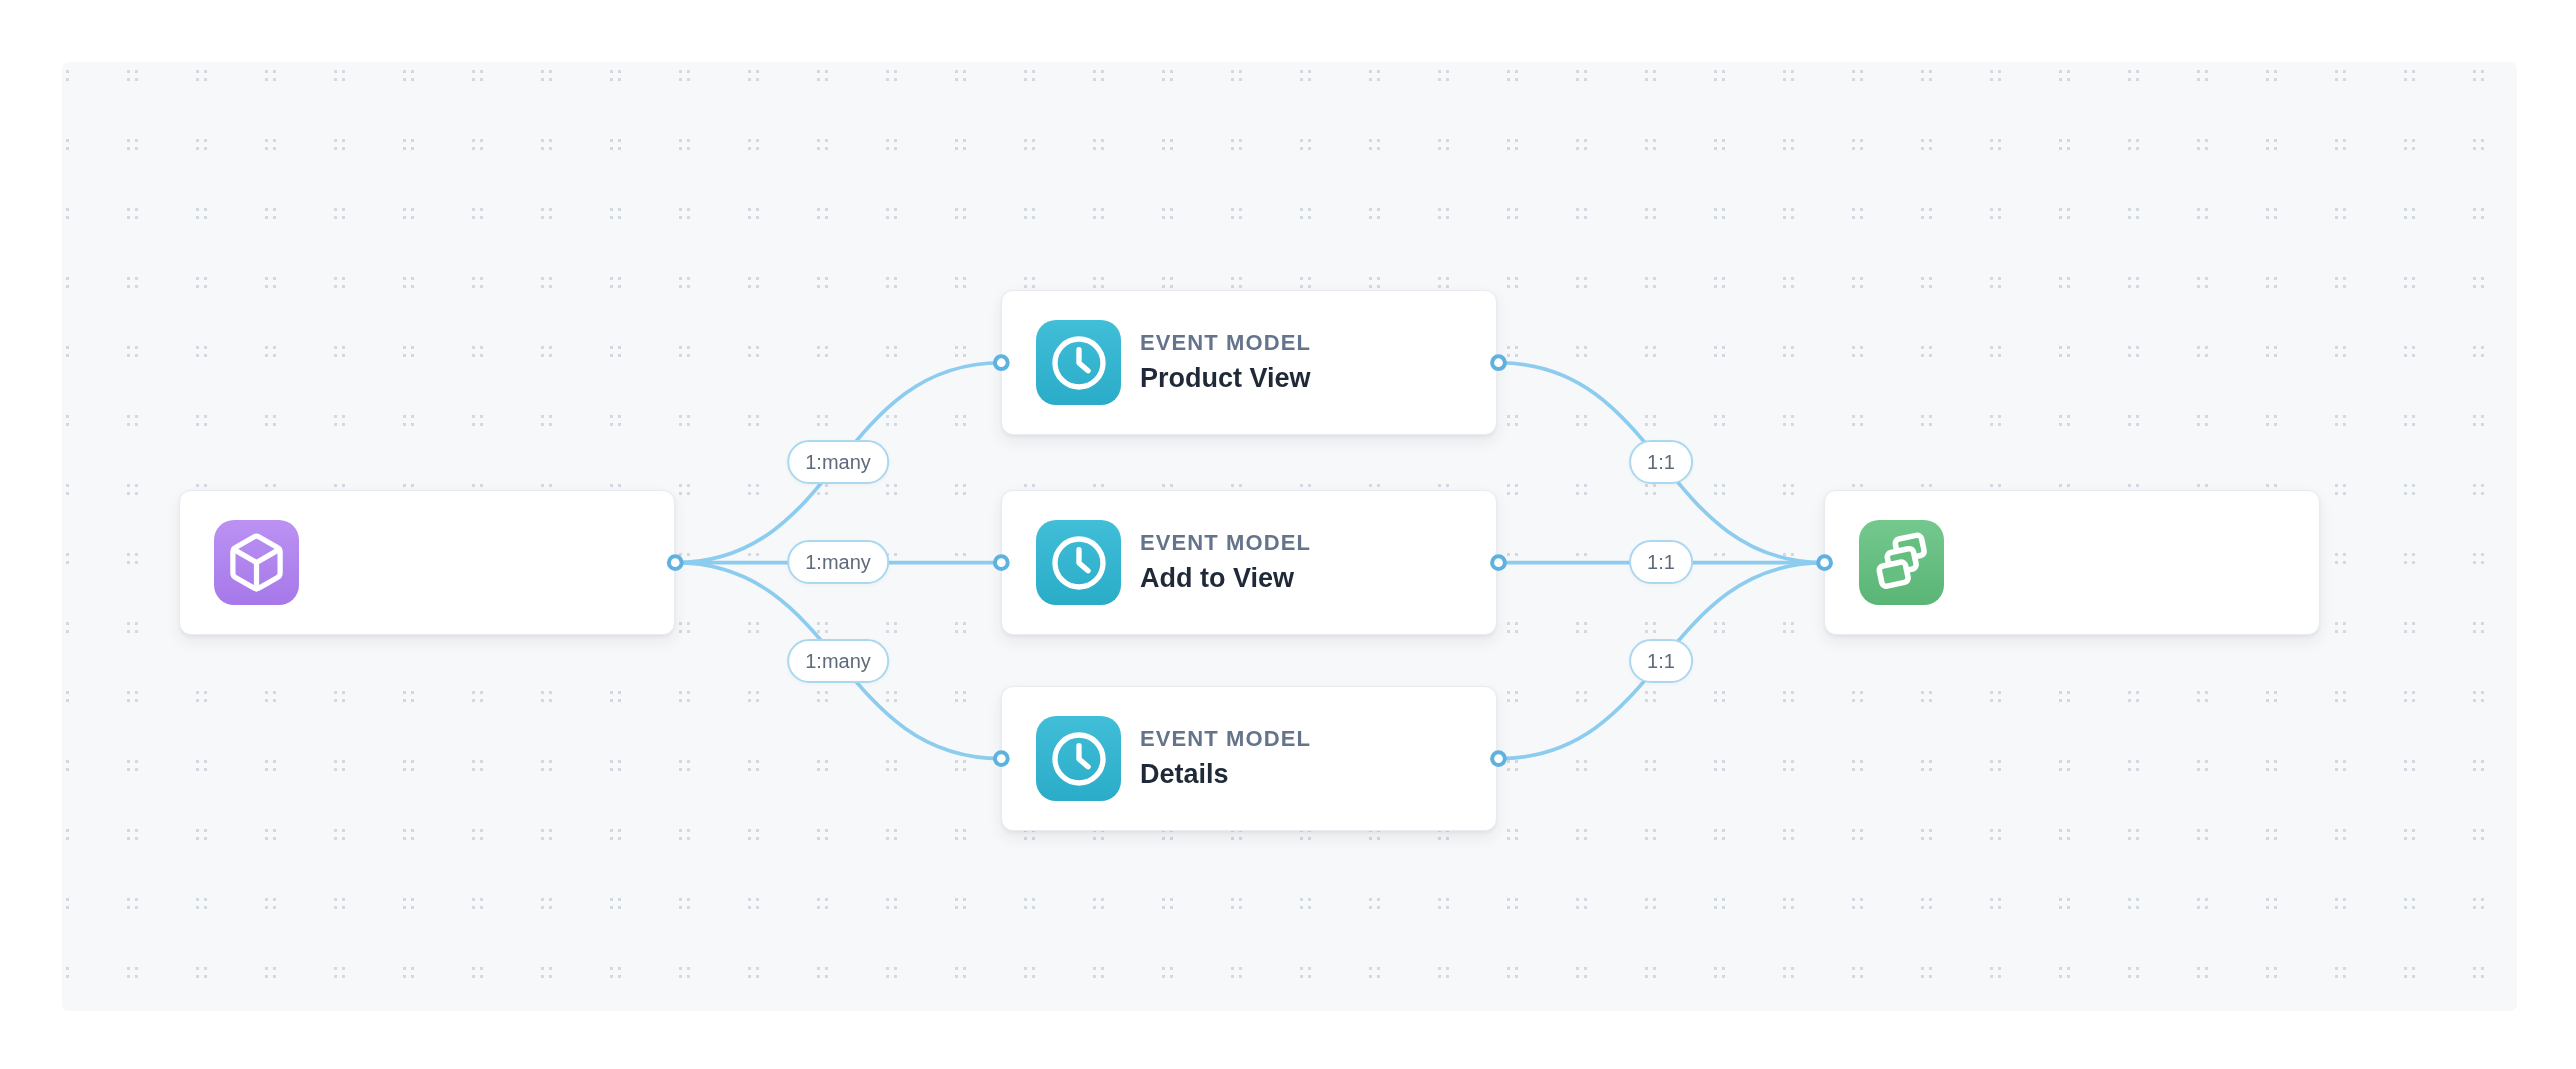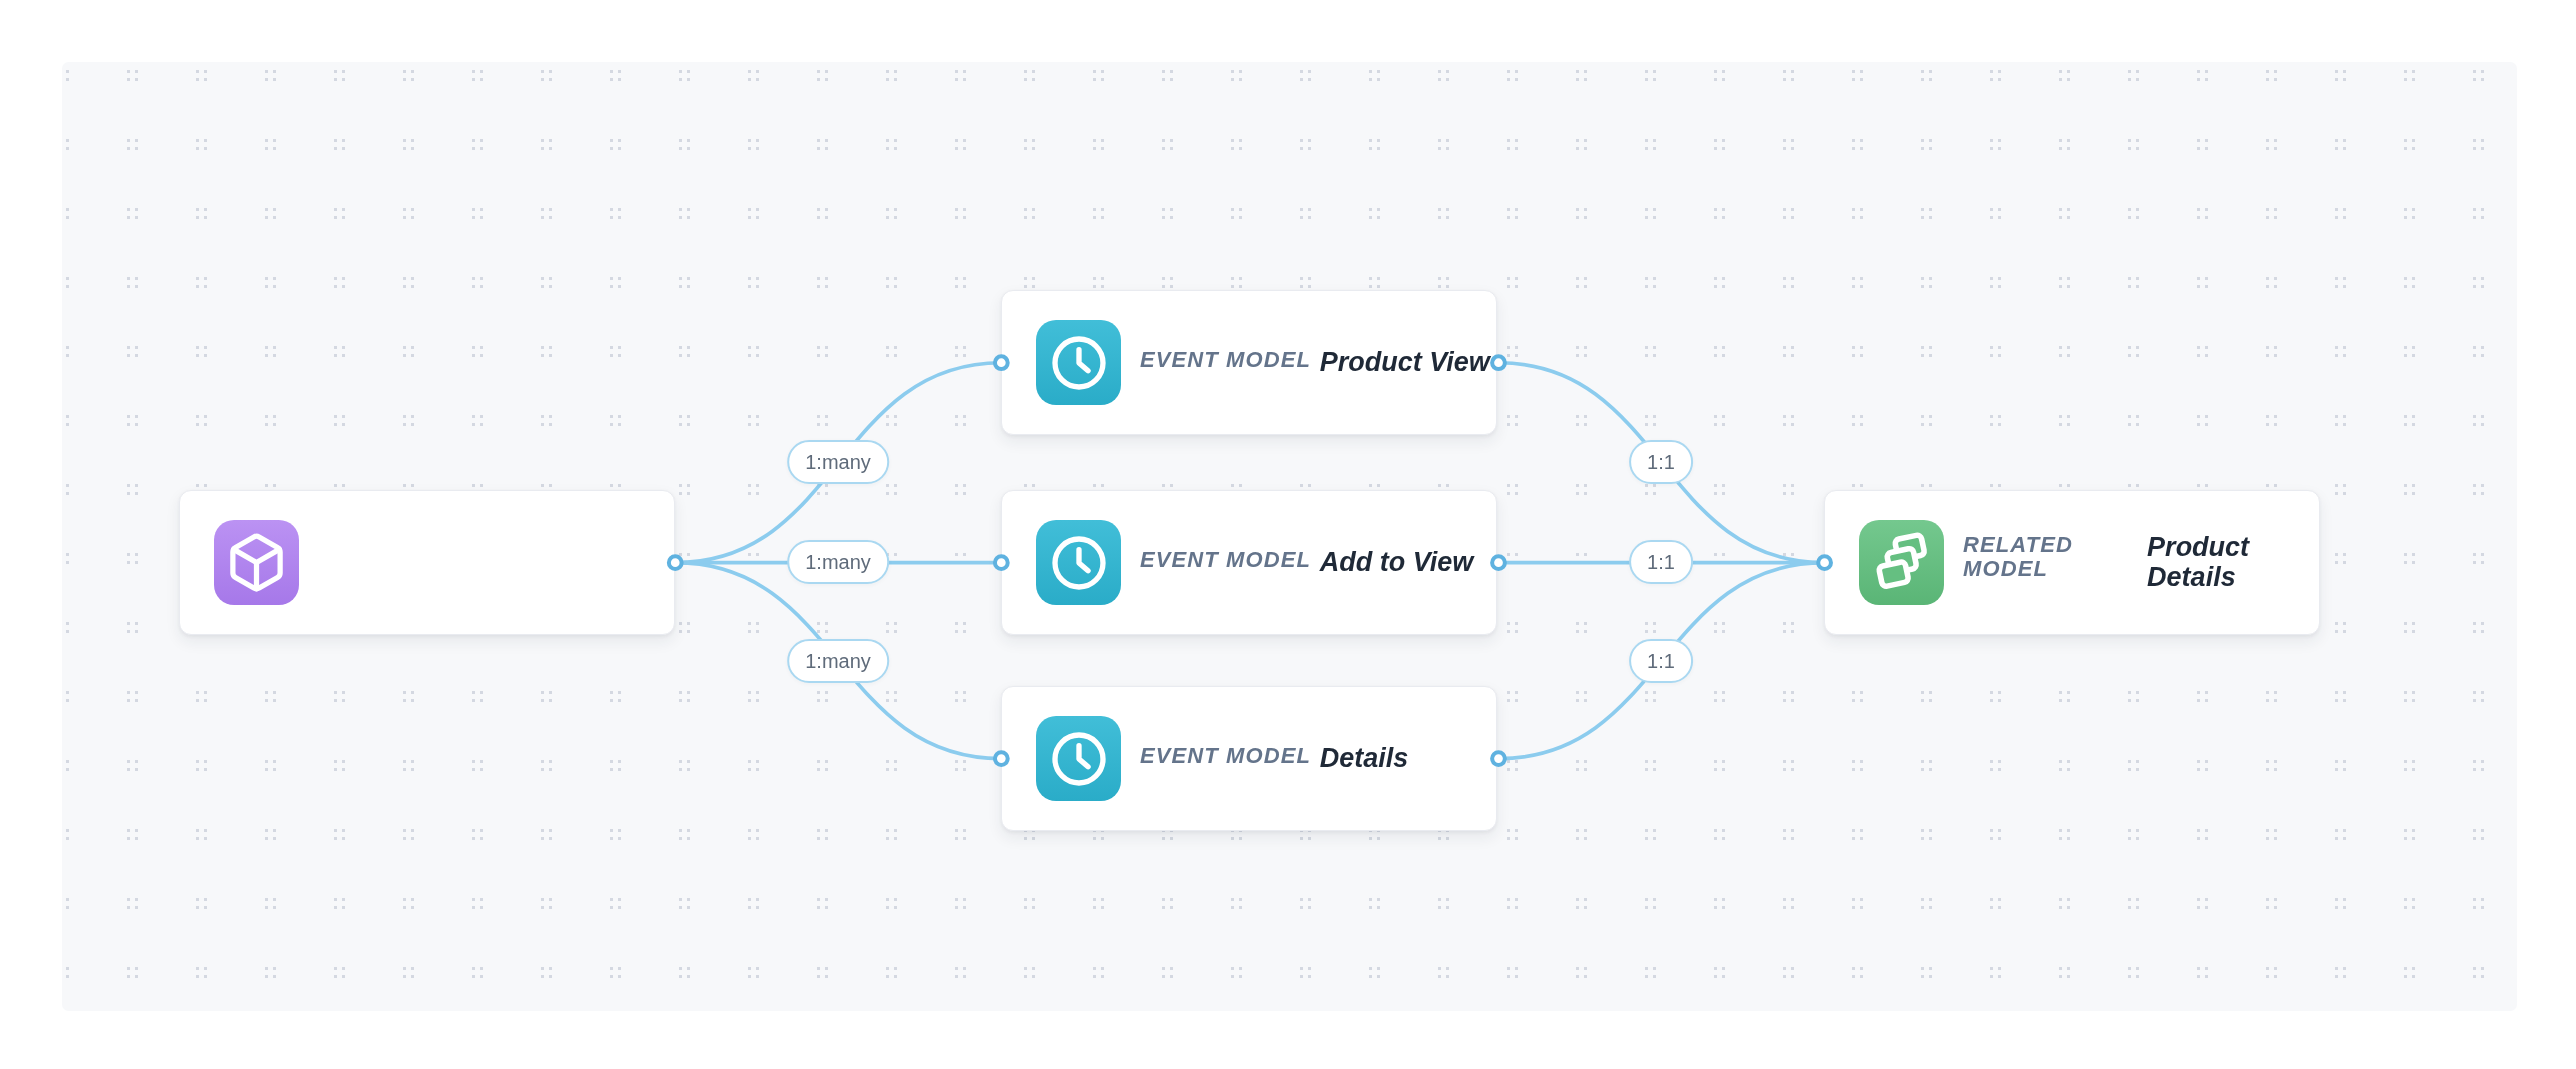--- a/index.html
+++ b/index.html
@@ -36,21 +36,21 @@
   .node-icon{
     width:85px;height:85px;border-radius:20px;flex:0 0 auto;
     display:flex;align-items:center;justify-content:center;
   }
   .icon-purple{background:linear-gradient(180deg,#bb92f3 0%,#a678e9 100%);}
   .icon-teal{background:linear-gradient(180deg,#41bed8 0%,#2aacc8 100%);}
   .icon-green{background:linear-gradient(180deg,#74c88e 0%,#5ab576 100%);}
   .node-icon svg{display:block;}
   .node-icon svg *{stroke:#ffffff;stroke-width:2;stroke-linecap:round;stroke-linejoin:round;fill:none;}
   .icon-green svg rect{fill:#65bf81;}
-  .node-text{display:flex;flex-direction:row;gap:8.7px;font-style:italic;}
+  .node-text{display:flex;flex-direction:column;gap:8.7px;}
   .node-type{
     font-size:22px;font-weight:700;letter-spacing:1.1px;color:#64748b;
     text-transform:uppercase;line-height:1.1;
   }
   .node-title{font-size:27px;font-weight:700;color:#1f2937;line-height:1.1;}
   
   .pill{
     position:absolute;z-index:4;transform:translate(-50%,-50%);
     background:#ffffff;border:2.7px solid #aad8f1;border-radius:27px;
     height:40px;line-height:40px;padding:0 16px;box-sizing:content-box;
@@ -137,24 +137,20 @@
   <div class="node node-product-details">
     <div class="node-icon icon-green">
       <svg width="67" height="67" viewBox="0 0 24 24">
         <g transform="rotate(-12 12 12)">
           <rect x="11.2" y="3.6" width="9.6" height="7.4" rx="1.6"></rect>
           <rect x="7.4" y="7.7" width="9.6" height="7.4" rx="1.6"></rect>
           <rect x="3.6" y="11.8" width="9.6" height="7.4" rx="1.6"></rect>
         </g>
       </svg>
     </div>
-    <div class="node-text">
-      <div class="node-type">RELATED MODEL</div>
-      <div class="node-title">Product Details</div>
-    </div>
   </div>
 
   <svg class="layer ports-layer" viewBox="0 0 3659 1414">
     <circle class="port" cx="914" cy="746" r="9.5"></circle>
     <circle class="port" cx="1400" cy="448" r="9.5"></circle>
     <circle class="port" cx="2141" cy="448" r="9.5"></circle>
     <circle class="port" cx="1400" cy="746" r="9.5"></circle>
     <circle class="port" cx="2141" cy="746" r="9.5"></circle>
     <circle class="port" cx="1400" cy="1038" r="9.5"></circle>
     <circle class="port" cx="2141" cy="1038" r="9.5"></circle>

